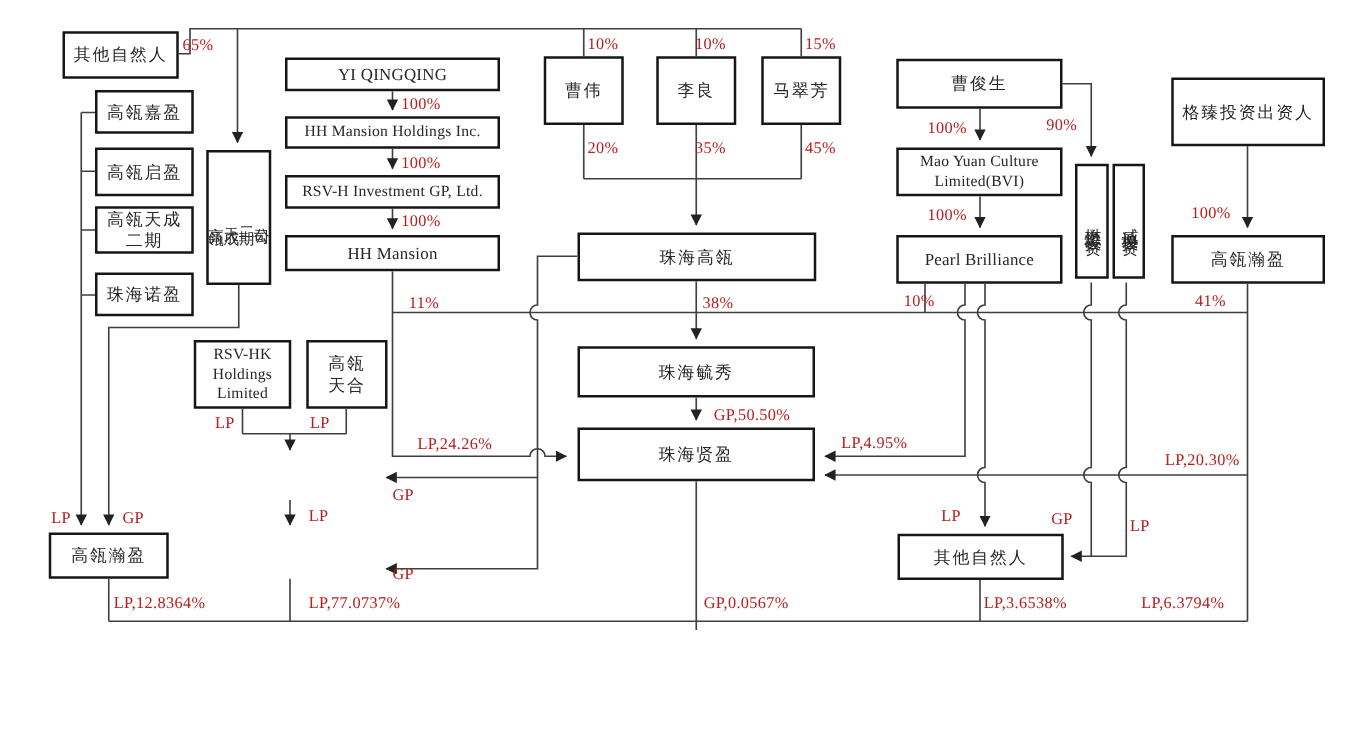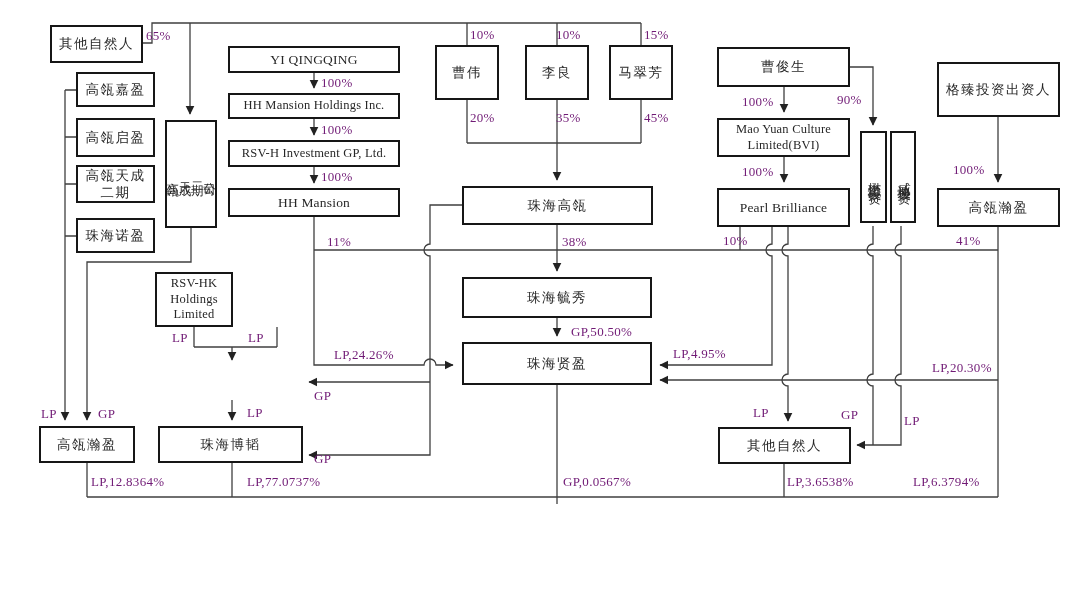--- a/index.html
+++ b/index.html
@@ -15,21 +15,21 @@
     background:#ffffff; border:2px solid #161616;
     display:flex; align-items:center; justify-content:center;
     text-align:center; font-size:13.5px; line-height:1.28; color:#272727;
     letter-spacing:1.5px; white-space:pre-line;
   }
   .en { letter-spacing:0.2px;text-align:center; }
   .sm { font-size:12.5px; line-height:1.25; }
   .v  { writing-mode:vertical-lr; letter-spacing:3px; line-height:1.1; }
   .v2 { writing-mode:vertical-lr; letter-spacing:2px; line-height:0.98; font-size:12.5px; }
   .elabel {
-    position:absolute; z-index:3; font-size:13px; color:#701a75;
+    position:absolute; z-index:3; font-size:13px; color:#b91c1c;
     letter-spacing:0.3px; white-space:nowrap;font-family:Liberation Serif, serif;
   }
 </style>
 </head>
 <body>
 
 <div id="canvas">
 
   <svg id="wires" width="1080" height="594" viewBox="0 0 1080 594">
     <defs>
@@ -117,21 +117,22 @@
   <div class="node" style="left:525px;top:45px;width:64px;height:55px">李良</div>
   <div class="node" style="left:609px;top:45px;width:64px;height:55px">马翠芳</div>
 
   <div class="node" style="left:462px;top:186px;width:191px;height:39px">珠海高瓴</div>
   <div class="node" style="left:462px;top:277px;width:190px;height:41px">珠海毓秀</div>
   <div class="node" style="left:462px;top:342px;width:190px;height:43px">珠海贤盈</div>
 
   <div class="node en sm" style="left:155px;top:272px;width:78px;height:55px">RSV-HK
 Holdings
 Limited</div>
-  <div class="node" style="left:158px;top:426px;width:145px;height:37px">珠海博韬</div>
+  <div class="node" style="left:245px;top:272px;width:65px;height:55px">高瓴
+天合</div>
   <div class="node" style="left:39px;top:426px;width:96px;height:37px">高瓴瀚盈</div>
 
   <div class="node" style="left:717px;top:47px;width:133px;height:40px">曹俊生</div>
   <div class="node en sm" style="left:717px;top:118px;width:133px;height:39px">Mao Yuan Culture
 Limited(BVI)</div>
   <div class="node en" style="left:717px;top:188px;width:133px;height:39px">Pearl Brilliance</div>
   <div class="node v" style="left:860px;top:131px;width:27px;height:92px">懋源投资</div>
   <div class="node v" style="left:890px;top:131px;width:26px;height:92px">威迪投资</div>
 
   <div class="node" style="left:937px;top:62px;width:123px;height:55px">格臻投资出资人</div>

